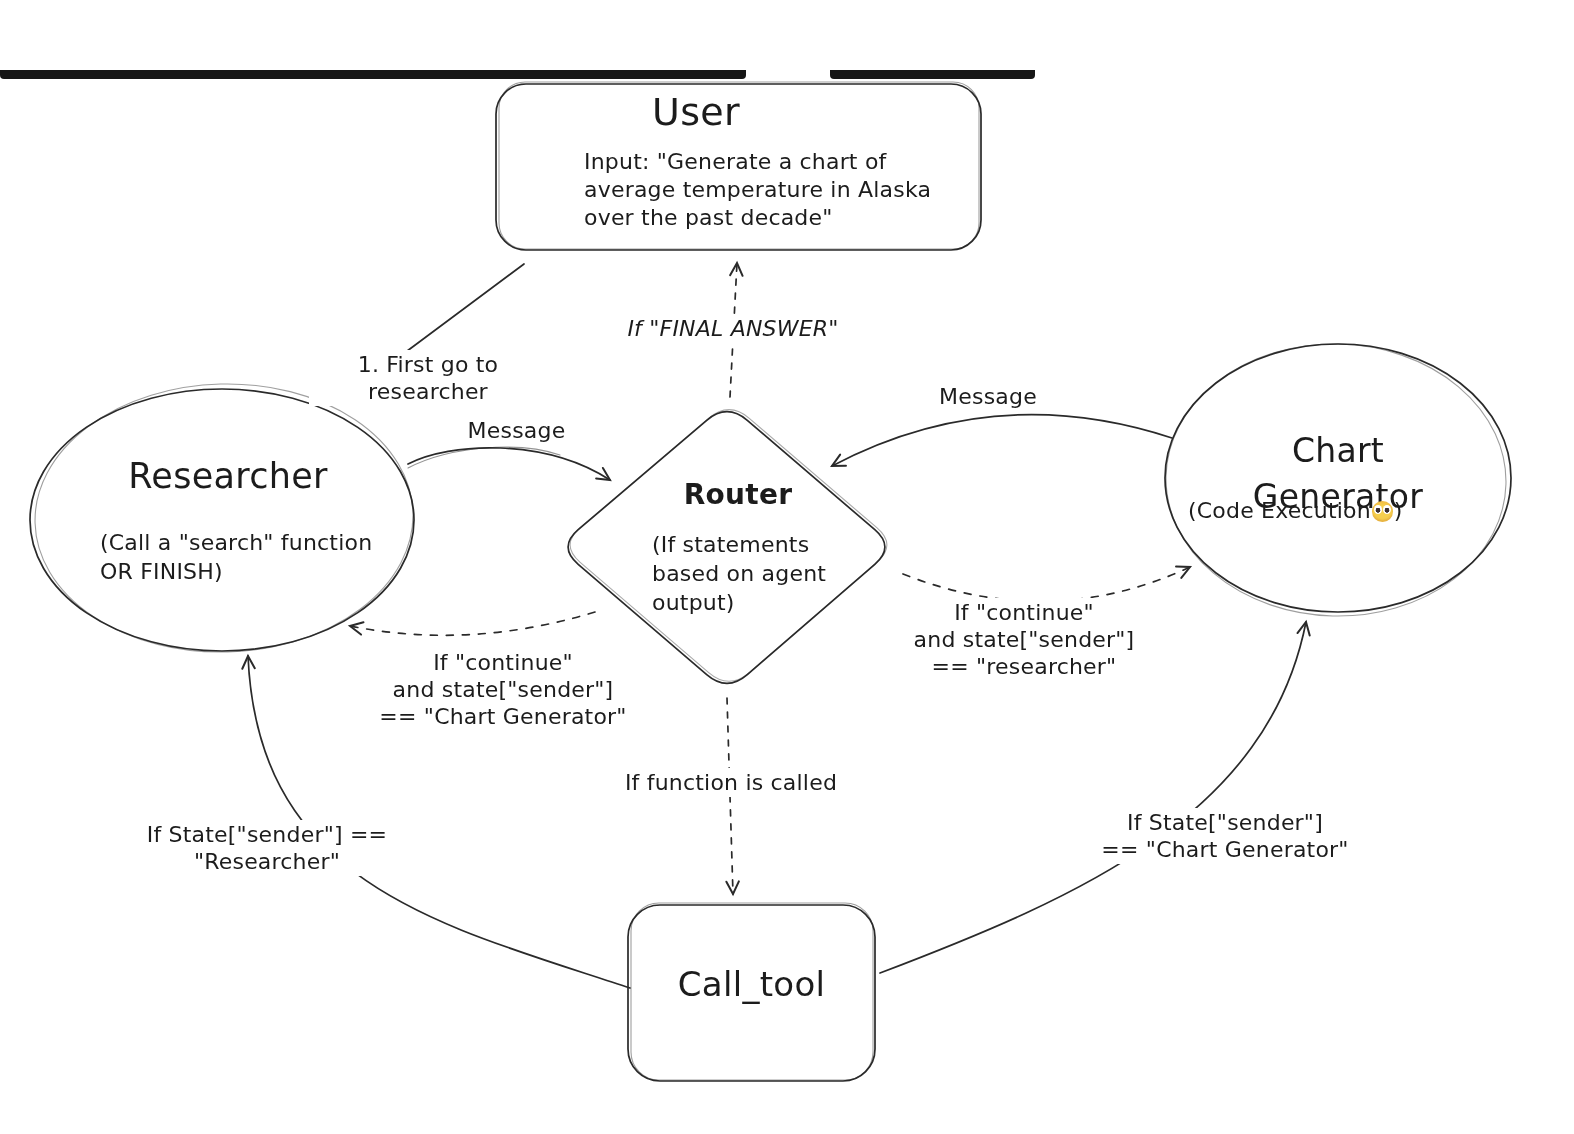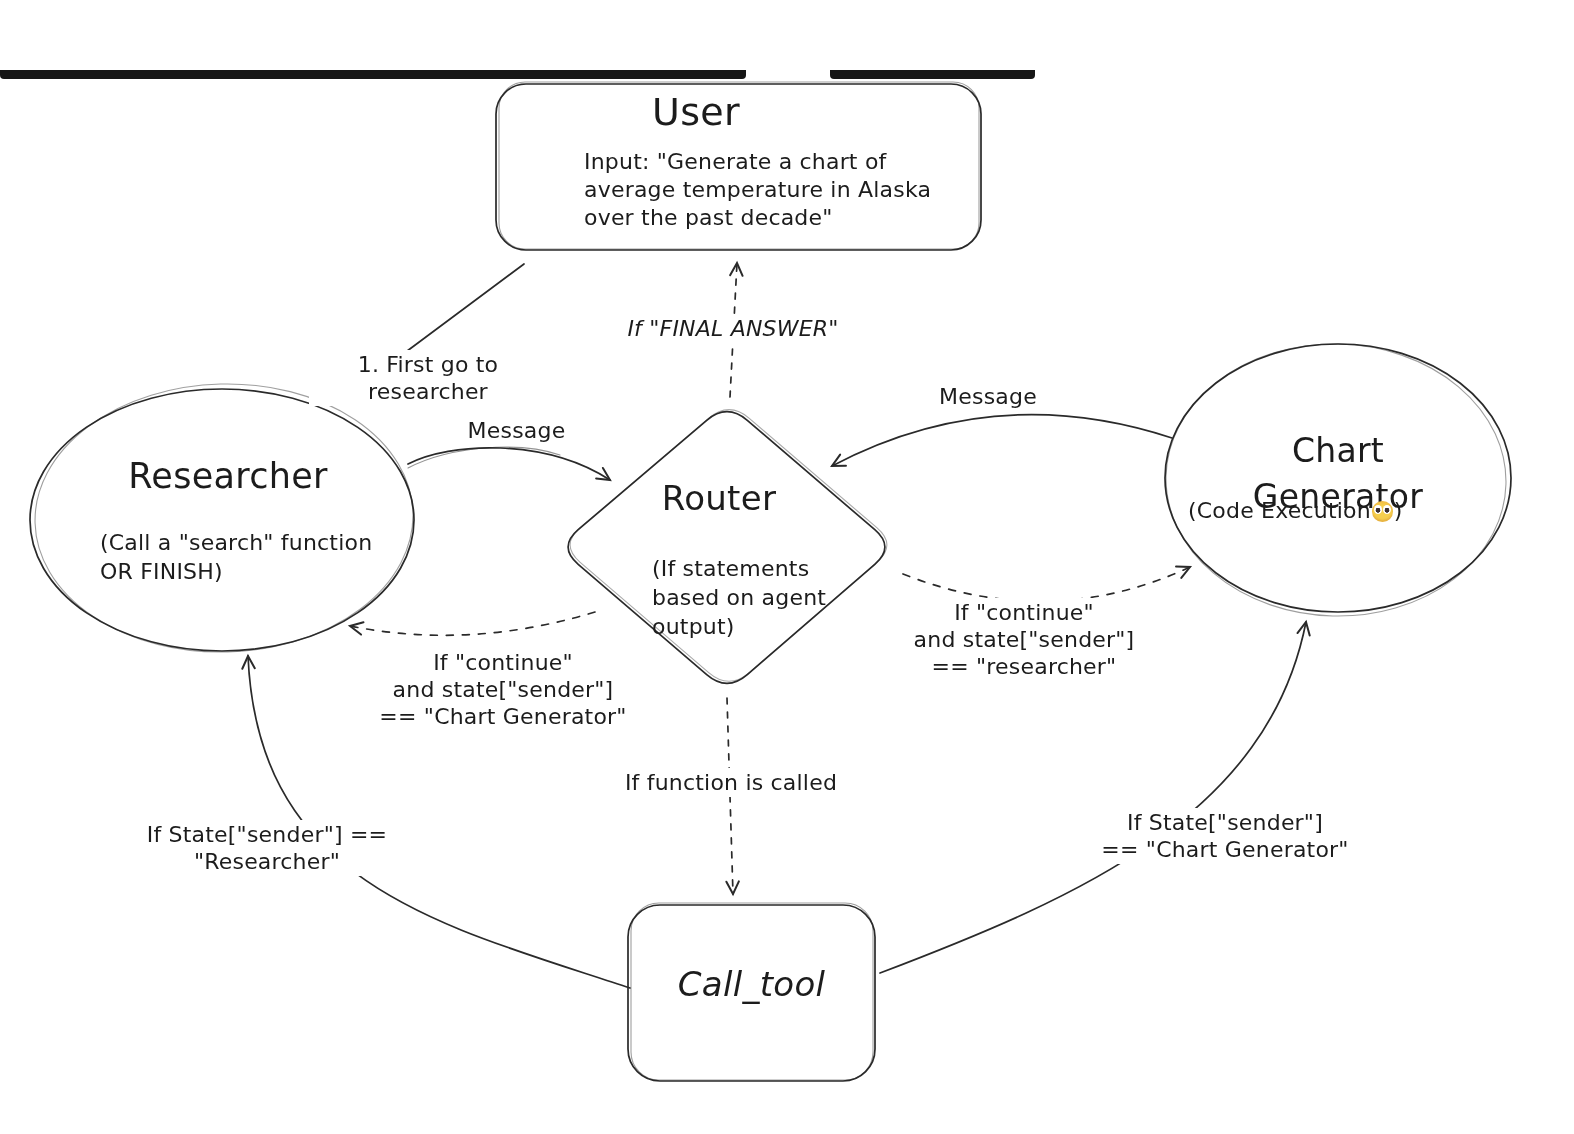--- a/index.html
+++ b/index.html
@@ -84,30 +84,30 @@
 
   <div class="node-title" style="left:546px;top:90px;width:300px;font-size:38px;">User</div>
   <div class="node-body" style="left:584px;top:148px;width:370px;">Input: "Generate a chart of
 average temperature in Alaska
 over the past decade"</div>
 
   <div class="node-title" style="left:48px;top:456px;width:360px;font-size:35px;">Researcher</div>
   <div class="node-body" style="left:100px;top:528px;width:300px;line-height:29px;">(Call a "search" function
 OR FINISH)</div>
 
-  <div class="node-title" style="left:569px;top:478px;width:300px;font-size:34px;">Router</div>
-  <div class="node-body" style="left:652px;top:554px;width:200px;line-height:29px;">(If statements
+  <div class="node-title" style="left:588px;top:478px;width:300px;font-size:28px;font-weight:bold;">Router</div>
+  <div class="node-body" style="left:652px;top:530px;width:200px;line-height:29px;">(If statements
  based on agent
 output)</div>
 
   <div class="node-title" style="left:1188px;top:428px;width:300px;font-size:33px;line-height:46px;">Chart
 Generator</div>
   <div class="node-body" style="left:1188px;top:497px;width:300px;text-align:left;"><span>(Code Execution</span><span class="emoji"></span><span>)</span></div>
 
-  <div class="node-title" style="left:628px;top:964px;width:247px;font-size:34px;font-style:italic;">Call_tool</div>
+  <div class="node-title" style="left:628px;top:964px;width:247px;font-size:34px;">Call_tool</div>
 
   <div class="edge-label" style="left:309px;top:310px;width:230px;margin-top:40px;">1. First go to
 researcher</div>
   <div class="edge-label italic" style="left:613px;top:314px;width:232px;">If "FINAL ANSWER"</div>
   <div class="edge-label" style="left:455px;top:416px;width:115px;">Message</div>
   <div class="edge-label" style="left:923px;top:382px;width:122px;">Message</div>
   <div class="edge-label" style="left:895px;top:598px;width:250px;">If "continue"
 and state["sender"]
 == "researcher"</div>
   <div class="edge-label" style="left:373px;top:648px;width:252px;">If "continue"

